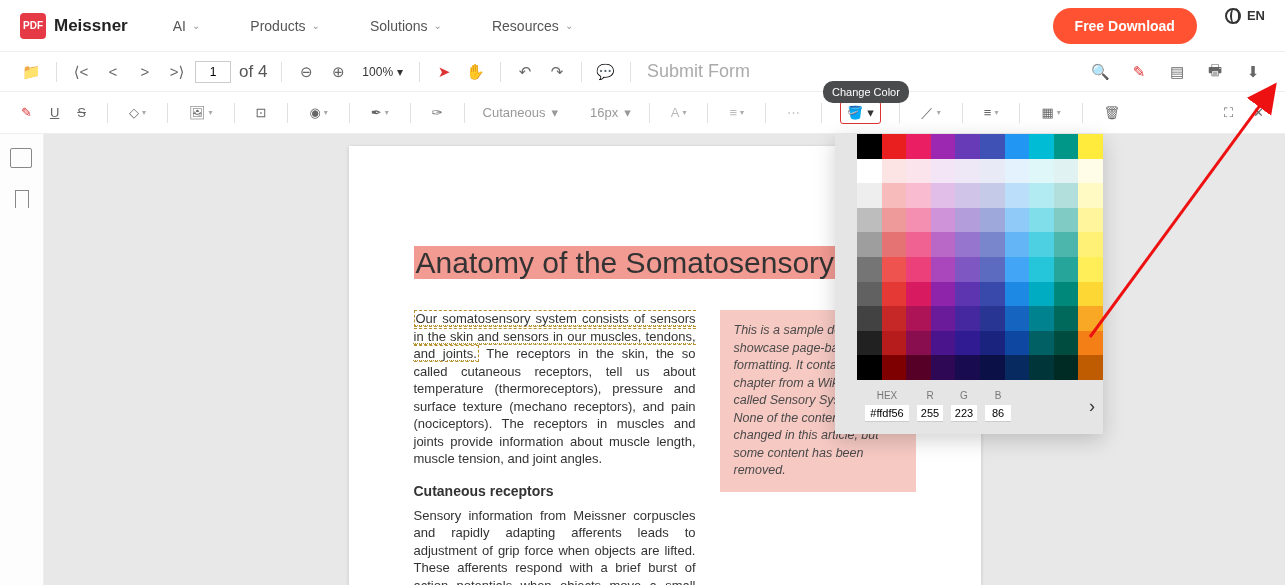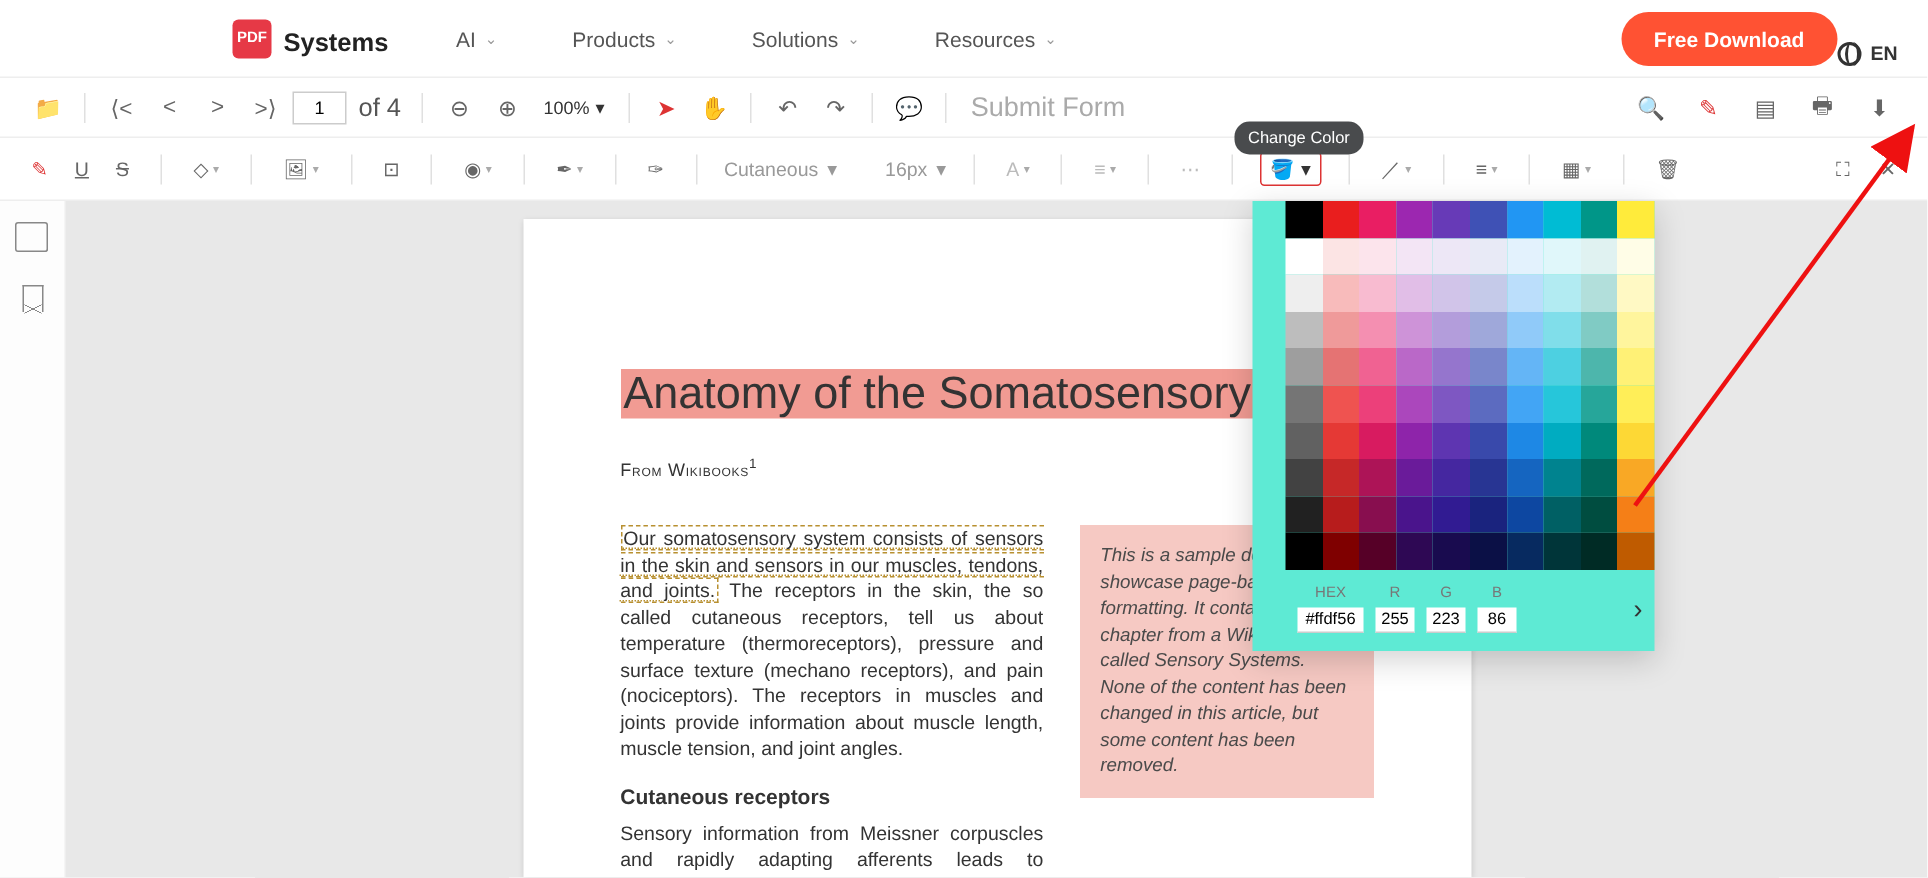--- a/index.html
+++ b/index.html
@@ -1,26 +1,26 @@
 <!DOCTYPE html>
 <html><head>
 <meta charset="utf-8">
 <style>
 * { margin: 0; padding: 0; box-sizing: border-box; }
 body { font-family: -apple-system, BlinkMacSystemFont, "Segoe UI", Arial, sans-serif; font-size: 13px; color: #333; width: 1285px; height: 585px; overflow: hidden; background: #fff; }
 
 
 .header { display: flex; align-items: center; height: 52px; padding: 0 20px; border-bottom: 1px solid #eee; }
-.logo-wrap { display: flex; align-items: flex-end; margin-left: 135px; }
+.logo-wrap { display: flex; align-items: center; }
 .logo { width: 26px; height: 26px; background: #e63946; border-radius: 4px; color: #fff; font-size: 10px; font-weight: bold; display: flex; align-items: center; justify-content: center; line-height: 1; }
 .brand { font-size: 17px; font-weight: 600; margin-left: 8px; color: #222; }
 .nav { display: flex; margin-left: 45px; gap: 50px; }
 .nav-item { display: flex; align-items: center; color: #555; cursor: pointer; font-size: 14px; }
 .chev { margin-left: 6px; font-size: 10px; color: #999; }
-.header-right { margin-left: auto; display: flex; align-items: flex-end; }
+.header-right { margin-left: auto; display: flex; align-items: flex-start; gap: 28px; }
 .download-btn { background: #ff5233; color: #fff; padding: 10px 22px; border-radius: 22px; font-weight: 600; font-size: 14px; cursor: pointer; }
 .lang { display: flex; align-items: center; gap: 6px; color: #333; font-weight: 600; cursor: pointer; }
 .globe { width: 16px; height: 16px; border: 2px solid #333; border-radius: 50%; position: relative; }
 .globe::before { content: ''; position: absolute; top: -2px; bottom: -2px; left: 50%; width: 6px; margin-left: -3px; border: 2px solid #333; border-radius: 50%; border-top: 0; border-bottom: 0; }
 
 
 .tb1 { display: flex; align-items: center; height: 40px; padding: 0 18px; border-bottom: 1px solid #eee; gap: 4px; }
 .tb-btn { width: 28px; height: 28px; display: flex; align-items: center; justify-content: center; color: #666; cursor: pointer; font-size: 15px; border-radius: 3px; }
 .sep { width: 1px; height: 20px; background: #e0e0e0; margin: 0 6px; }
 .page-input { width: 36px; height: 22px; border: 1px solid #ccc; text-align: center; font-size: 12px; }
@@ -55,40 +55,40 @@
 .from { font-size: 12px; margin-top: 24px; font-variant: small-caps; letter-spacing: 0.5px;}
 .sup { font-size: 9px; vertical-align: super; }
 .body-cols { display:flex; gap: 24px; margin-top: 30px;}
 .col-left { flex: 1; font-size: 13px; line-height: 1.35; text-align: justify;}
 .underlined { text-decoration: underline dotted #b89030; text-decoration-thickness:1px; text-underline-offset:2px; color:#333; border:1px dashed #b89030; padding:0 1px; display:inline;}
 .subhead { font-weight: bold; font-size: 14px; margin: 14px 0 6px;}
 .col-right { width: 196px; }
 .note-box { background: #f6c9c3; padding: 12px 14px; font-size: 12.5px; font-style: italic; line-height: 1.4; color:#4a4a4a;}
 
 
-.picker { position: absolute; left: 835px; top: 134px; width: 268px; background: #5eead4; box-shadow: 0 6px 20px rgba(0,0,0,0.18); z-index: 40; padding-left: 22px; }
+.picker { position: absolute; left: 835px; top: 134px; width: 268px; background: #e5e5e5; box-shadow: 0 6px 20px rgba(0,0,0,0.18); z-index: 40; padding-left: 22px; }
 .swatches { display: grid; grid-template-columns: repeat(10, 1fr); }
 .sw { aspect-ratio: 1/1; }
 .picker-inputs { display: flex; align-items: center; padding: 10px 8px 12px; gap: 8px;}
 .pi-col { display:flex; flex-direction:column; align-items:center; font-size:10px; color:#777; gap:4px;}
 .pi-col input { width: 44px; border:none; border-bottom:1px solid #ccc; text-align:center; font-size:11px; padding:2px 0;}
 .pi-col.narrow input { width: 26px;}
 .arrow-r { font-size: 18px; color:#333; margin-left:auto; cursor:pointer;}
 
 
 .arrow-cue { position:absolute; pointer-events:none; z-index:60;}
 .arrow-cue svg { overflow:visible;}
 </style>
 </head>
 <body>
 
 <div class="header">
   <div class="logo-wrap">
     <div class="logo">PDF</div>
-    <div class="brand">Systems</div>
+    <div class="brand">Meissner</div>
   </div>
   <div class="nav">
     <div class="nav-item">
         <span>AI</span>
         <span class="chev">⌄</span>
       </div>
     <div class="nav-item">
         <span>Products</span>
         <span class="chev">⌄</span>
       </div>
@@ -199,21 +199,20 @@
 </div>
 
 <div class="workspace">
   <div class="sidebar">
     <div class="sb-icon copy"></div>
     <div class="bookmark-icon"></div>
   </div>
   <div class="page-area">
     <div class="page">
       <span class="title-hl">Anatomy of the Somatosensory Sys</span>
-      <div class="from"><span>From Wikibooks</span><span class="sup">1</span></div>
       <div class="body-cols">
         <div class="col-left">
           <span class="underlined">Our somatosensory system consists of sensors in the skin and sensors in our muscles, tendons, and joints.</span><span> The receptors in the skin, the so called cutaneous receptors, tell us about temperature (thermoreceptors), pressure and surface texture (mechano receptors), and pain (nociceptors). The receptors in muscles and joints provide information about muscle length, muscle tension, and joint angles.</span>
           <div class="subhead">Cutaneous receptors</div>
           <div>Sensory information from Meissner corpuscles and rapidly adapting afferents leads to adjustment of grip force when objects are lifted. These afferents respond with a brief burst of action potentials when objects move a small distance during the early stages of lifting. In response to</div>
         </div>
         <div class="col-right">
           <div class="note-box">This is a sample document to showcase page-based formatting. It contains a chapter from a Wikibook called Sensory Systems. None of the content has been changed in this article, but some content has been removed.</div>
         </div>
       </div>

